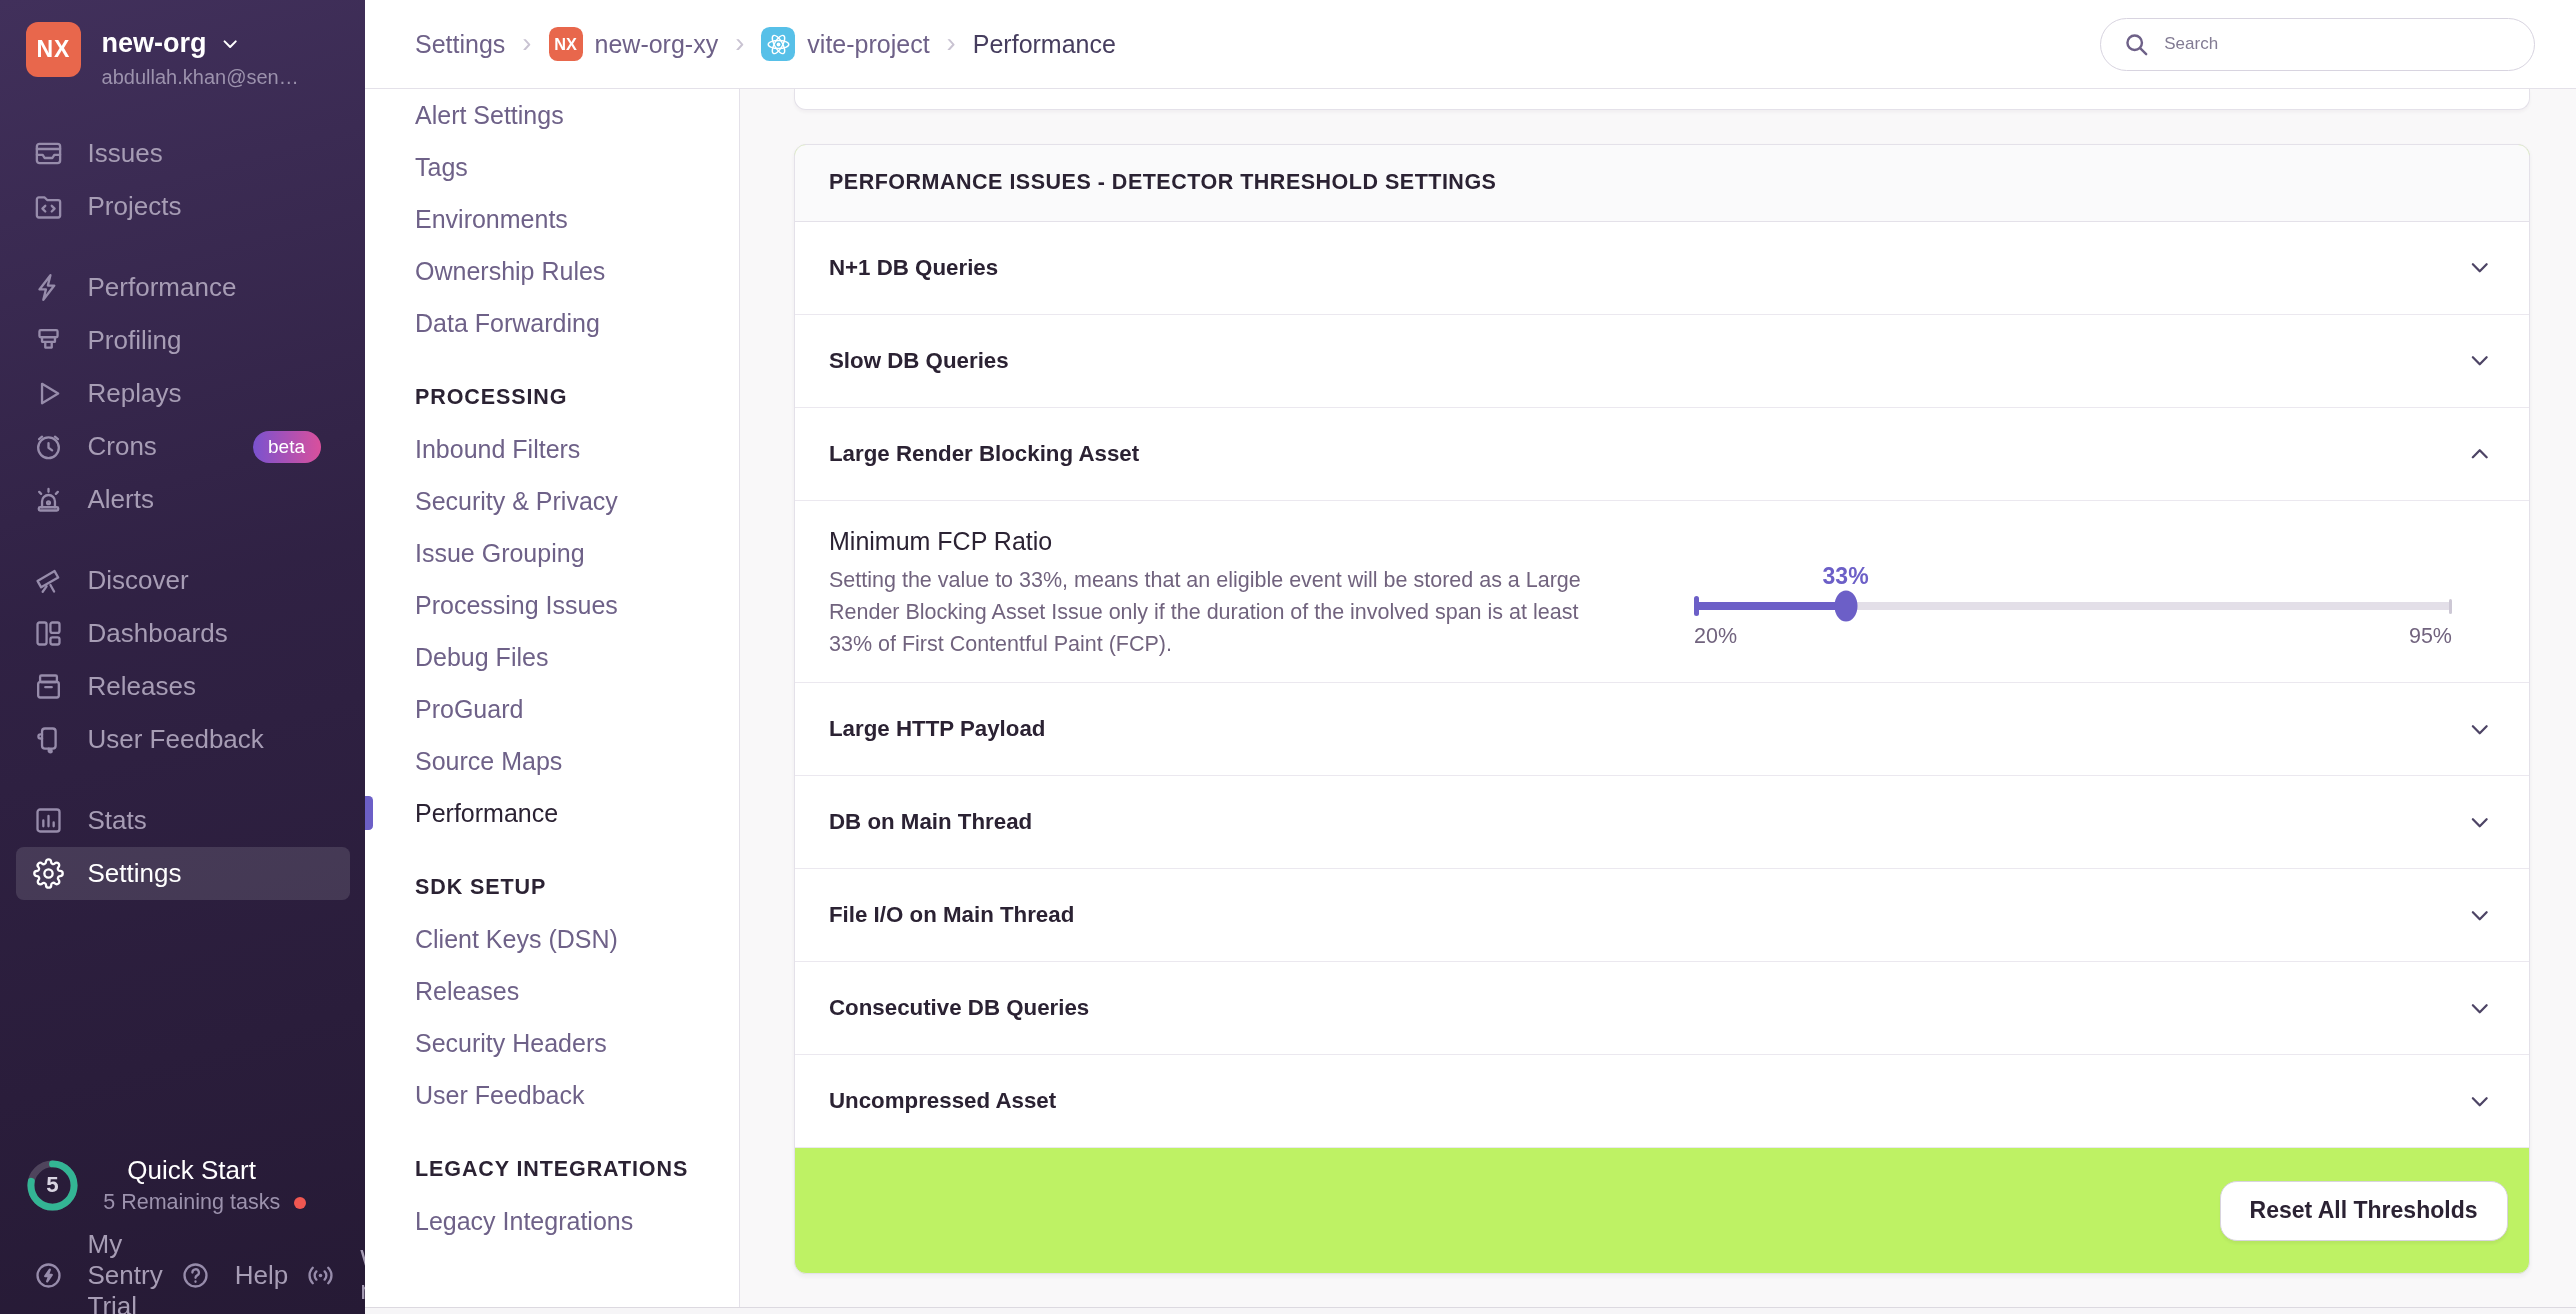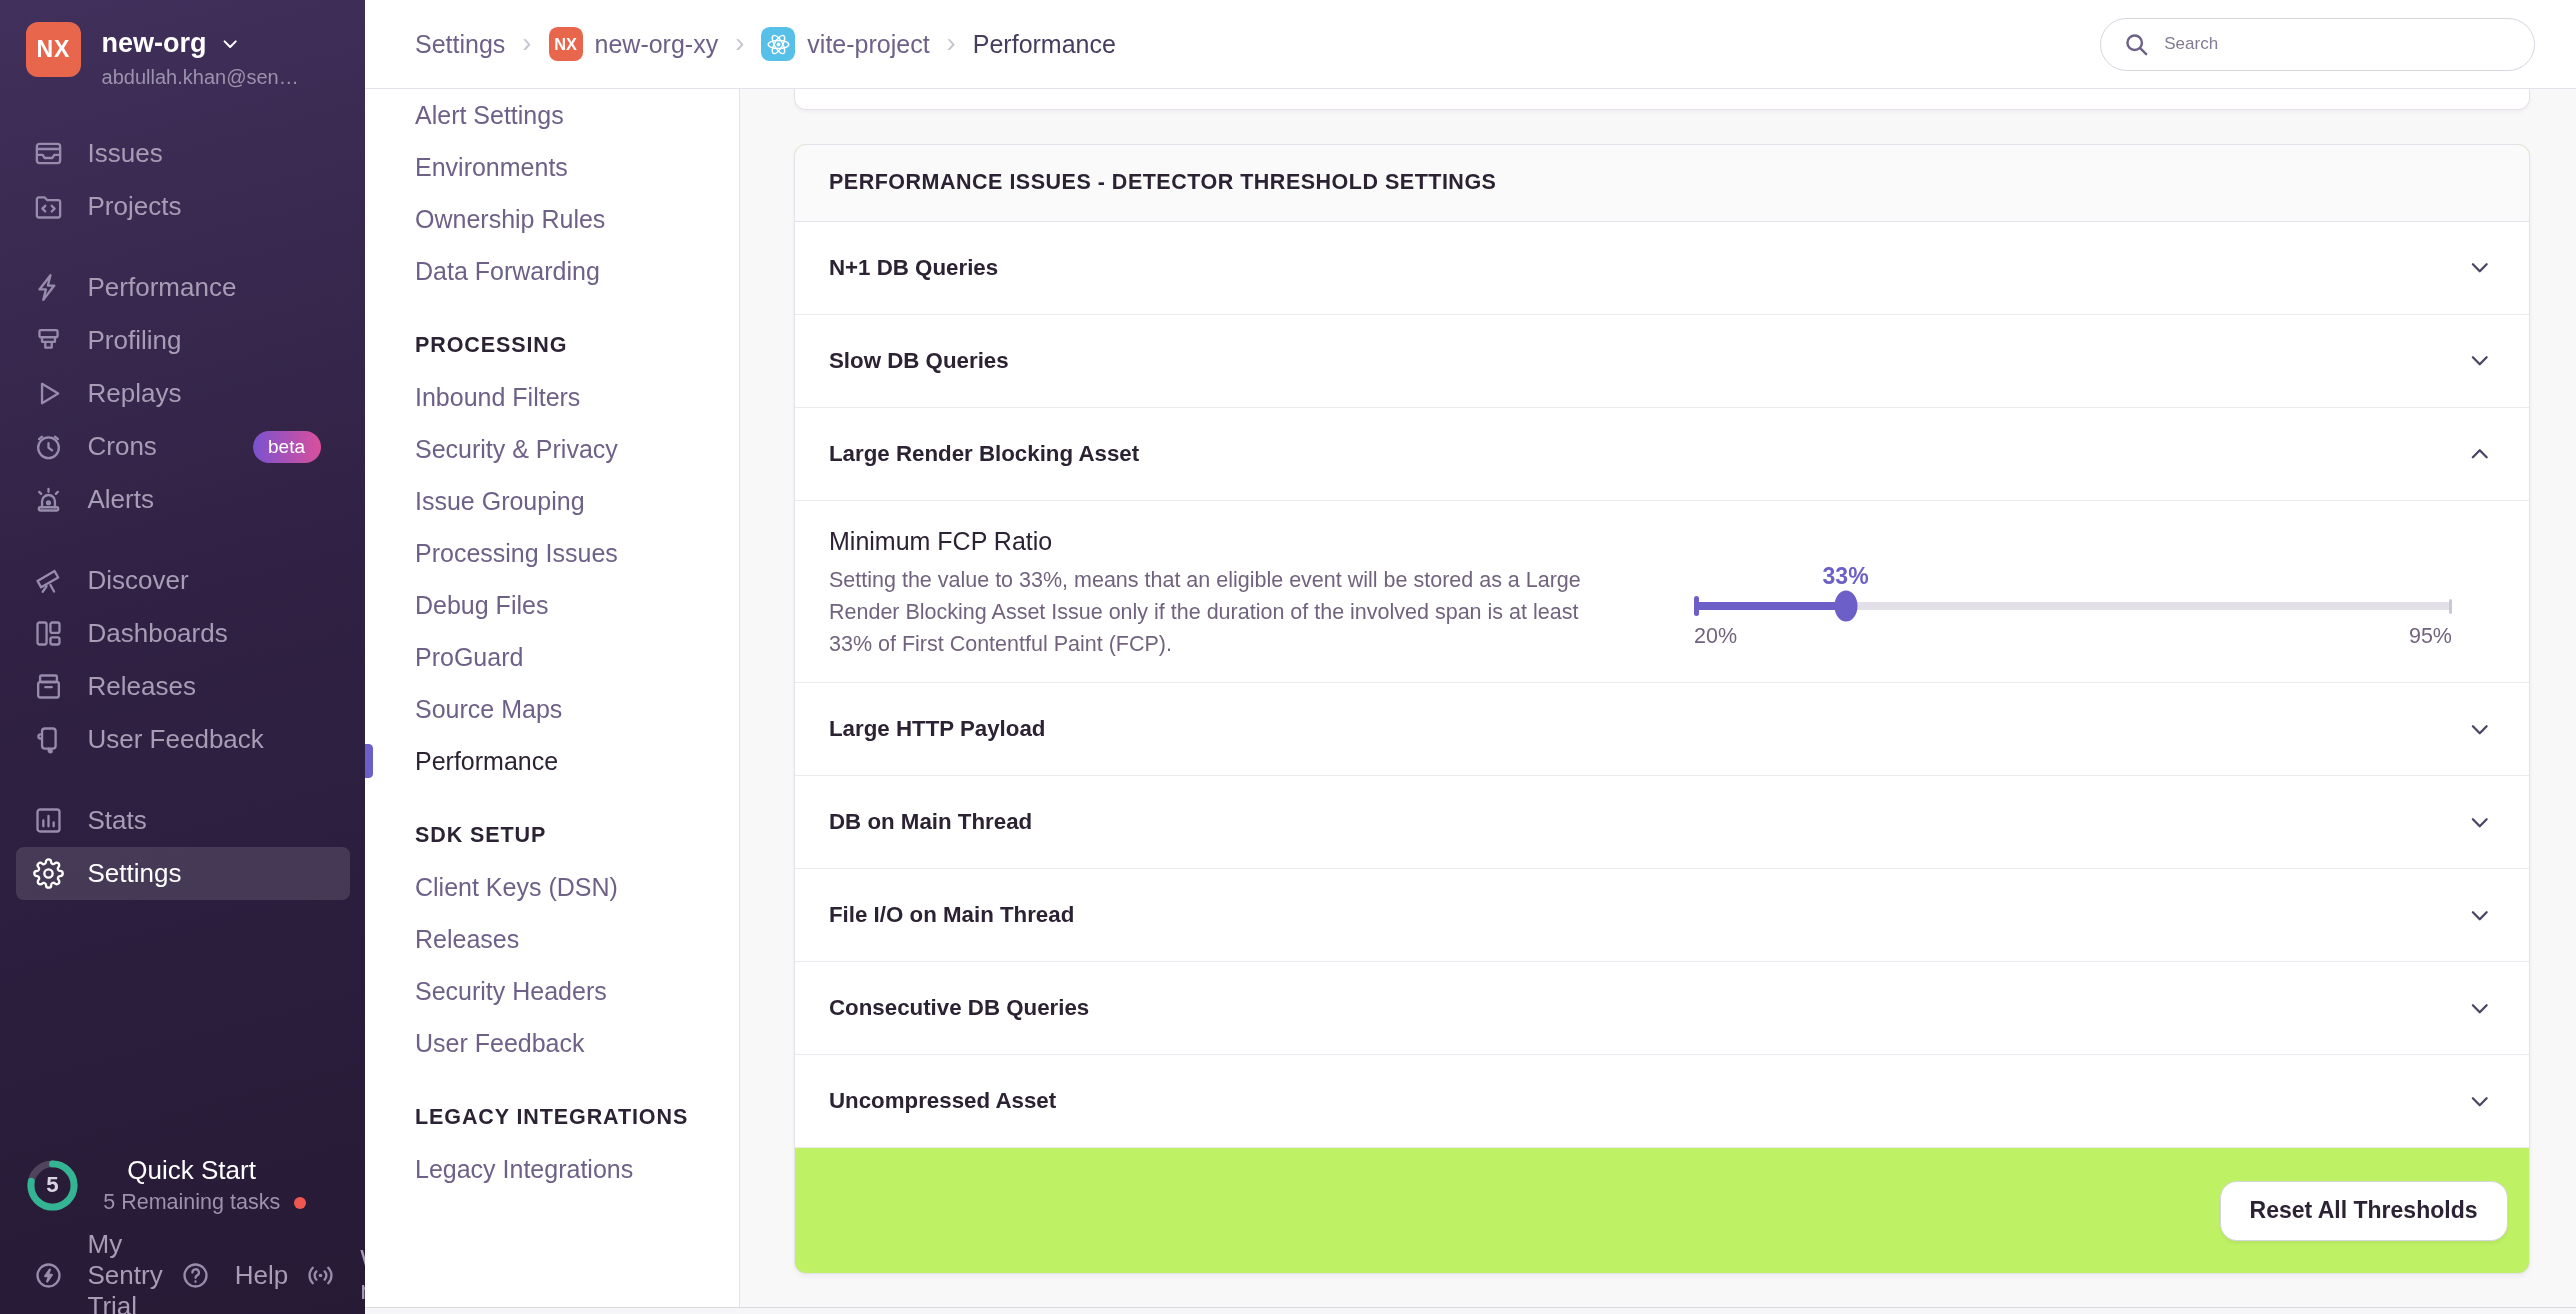--- a/index.html
+++ b/index.html
@@ -326,20 +326,23 @@
         <input type="text" placeholder="Search" style="">
       </label>
     </header>
 
     <div class="body-row">
       <nav class="settings-nav" id="settings-nav">
           <a class="sn-item">
             <span>Alert Settings</span>
           </a>
           <a class="sn-item">
+            <span>Tags</span>
+          </a>
+          <a class="sn-item">
             <span>Environments</span>
           </a>
           <a class="sn-item">
             <span>Ownership Rules</span>
           </a>
           <a class="sn-item">
             <span>Data Forwarding</span>
           </a>
           <div class="sn-head">Processing</div>
           <a class="sn-item">

